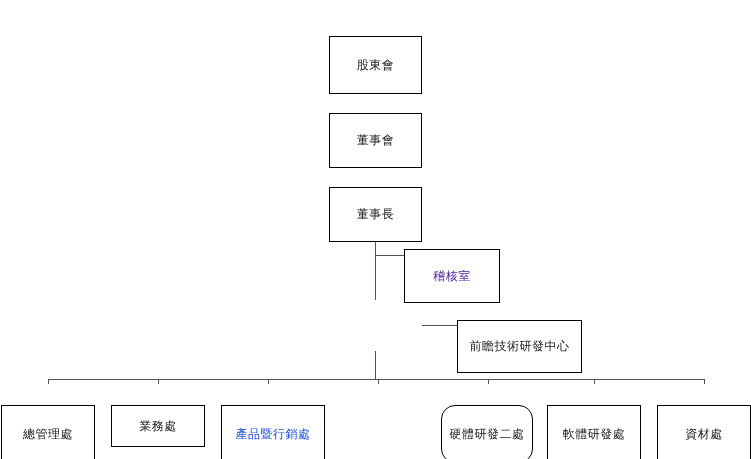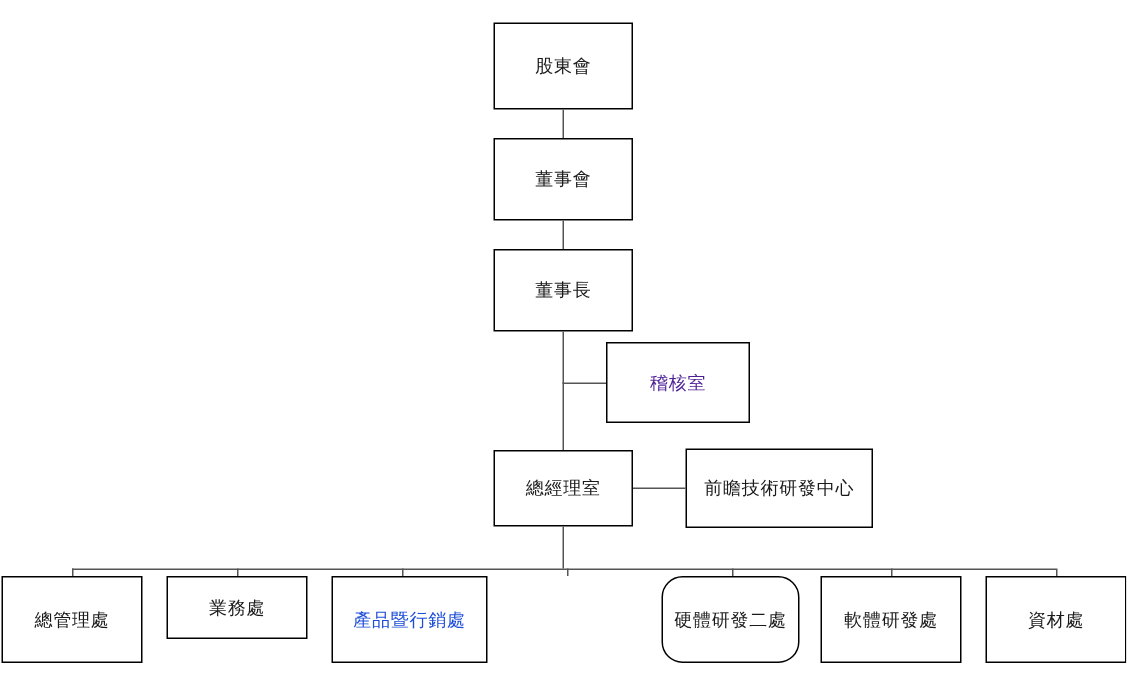--- a/index.html
+++ b/index.html
@@ -24,20 +24,21 @@
     background: #ffffff;
     display: flex;
     align-items: center;
     justify-content: center;
     text-align: center;
     color: #1a1a1a;
     font-size: 12px;
     line-height: 1.2;
     letter-spacing: 0.5px;
     z-index: 2;
+    margin-top: 21px;
   }
   .node-label {
     display: block;
     white-space: nowrap;
   }
   .conn {
     position: absolute;
     background: #555555;
     z-index: 1;
   }
@@ -71,23 +72,20 @@
     </div>
     <div class="node" style="left: 329px; top: 166px; width: 93px; height: 55px; border-color: rgb(0, 0, 0); color: rgb(26, 26, 26);">
       <span class="node-label">董事長</span>
     </div>
     <div class="node" style="left: 329px; top: 92px; width: 93px; height: 55px; border-color: rgb(0, 0, 0); color: rgb(26, 26, 26);">
       <span class="node-label">董事會</span>
     </div>
     <div class="node" style="left: 404px; top: 228px; width: 96px; height: 54px; border-color: rgb(0, 0, 0); color: #4c1d95;">
       <span class="node-label">稽核室</span>
     </div>
-    <div class="node" style="left: 329px; top: 300px; width: 93px; height: 51px; border-color: rgb(0, 0, 0); color: rgb(26, 26, 26);">
-      <span class="node-label">總經理室</span>
-    </div>
     <div class="node" style="left: 457px; top: 299px; width: 125px; height: 53px; border-color: rgb(0, 0, 0); color: rgb(26, 26, 26);">
       <span class="node-label">前瞻技術研發中心</span>
     </div>
     <div class="node" style="left: 1px; top: 384px; width: 94px; height: 58px; border-color: rgb(0, 0, 0); color: rgb(26, 26, 26);">
       <span class="node-label">總管理處</span>
     </div>
     <div class="node" style="left: 111px; top: 384px; width: 94px; height: 42px; border-color: rgb(0, 0, 0); color: rgb(26, 26, 26);">
       <span class="node-label">業務處</span>
     </div>
     <div class="node" style="left: 221px; top: 384px; width: 104px; height: 58px; border-color: rgb(0, 0, 0); color: #1d4ed8;">

